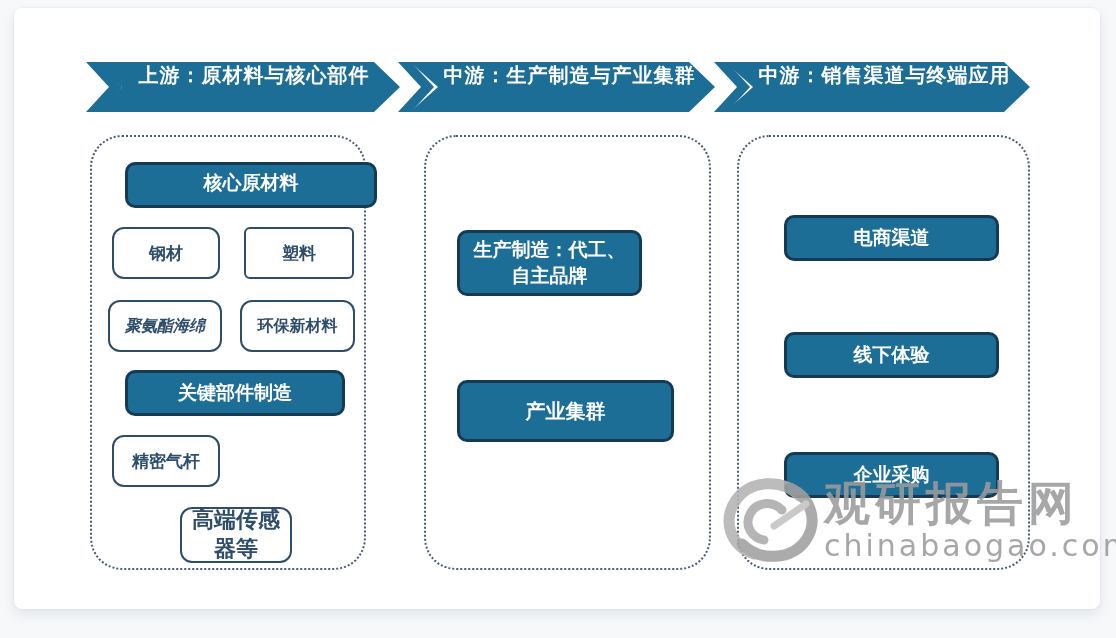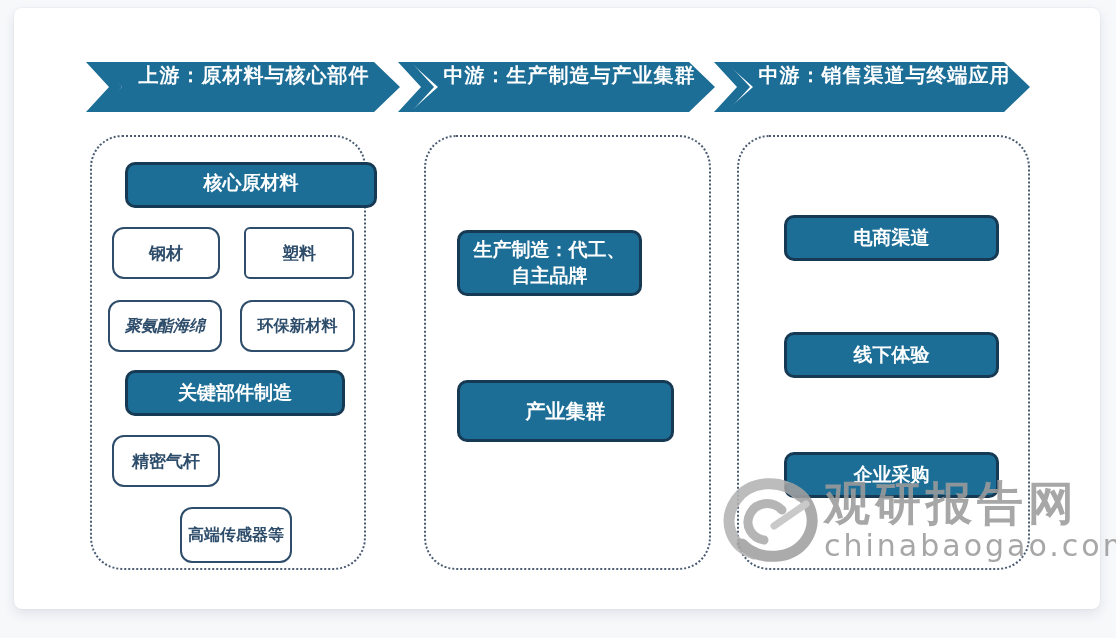--- a/index.html
+++ b/index.html
@@ -39,21 +39,21 @@
     display:flex;align-items:center;justify-content:center;text-align:center;line-height:1.3;}
   
   #hdr-core{left:33px;top:25px;width:252px;height:46px;font-size:19px;font-family:Liberation Mono, monospace;}
   #it-steel{left:20px;top:90px;width:108px;height:52px;}
   #it-plastic{left:152px;top:90px;width:110px;height:52px;border-radius:6px;}
   #it-foam{left:16px;top:163px;width:114px;height:52px;font-size:16px;font-style:italic;}
   #it-eco{left:148px;top:163px;width:115px;height:52px;font-size:16px;}
   #hdr-parts{left:33px;top:233px;width:220px;height:46px;font-size:19px;}
   #it-rod{left:20px;top:298px;width:108px;height:52px;}
   #it-lumbar{left:152px;top:298px;width:110px;height:52px;}
-  #it-sensor{left:88px;top:370px;width:112px;height:56px;font-size:16px;padding:2px 6px;}
+  #it-sensor{left:88px;top:370px;width:112px;height:56px;font-size:22px;padding:2px 6px;}
   
   #mb1{left:31px;top:93px;width:185px;height:66px;font-size:19px;padding:4px 10px;}
   #mb2{left:31px;top:243px;width:217px;height:62px;font-size:20px;}
   
   #db1{left:45px;top:78px;width:215px;height:46px;font-size:19px;}
   #db2{left:45px;top:195px;width:215px;height:46px;font-size:19px;}
   #db3{left:45px;top:315px;width:215px;height:46px;font-size:19px;}
   
   .watermark{position:absolute;left:716px;top:470px;display:flex;align-items:center;gap:4px;
     z-index:6;opacity:.88;pointer-events:none;}

